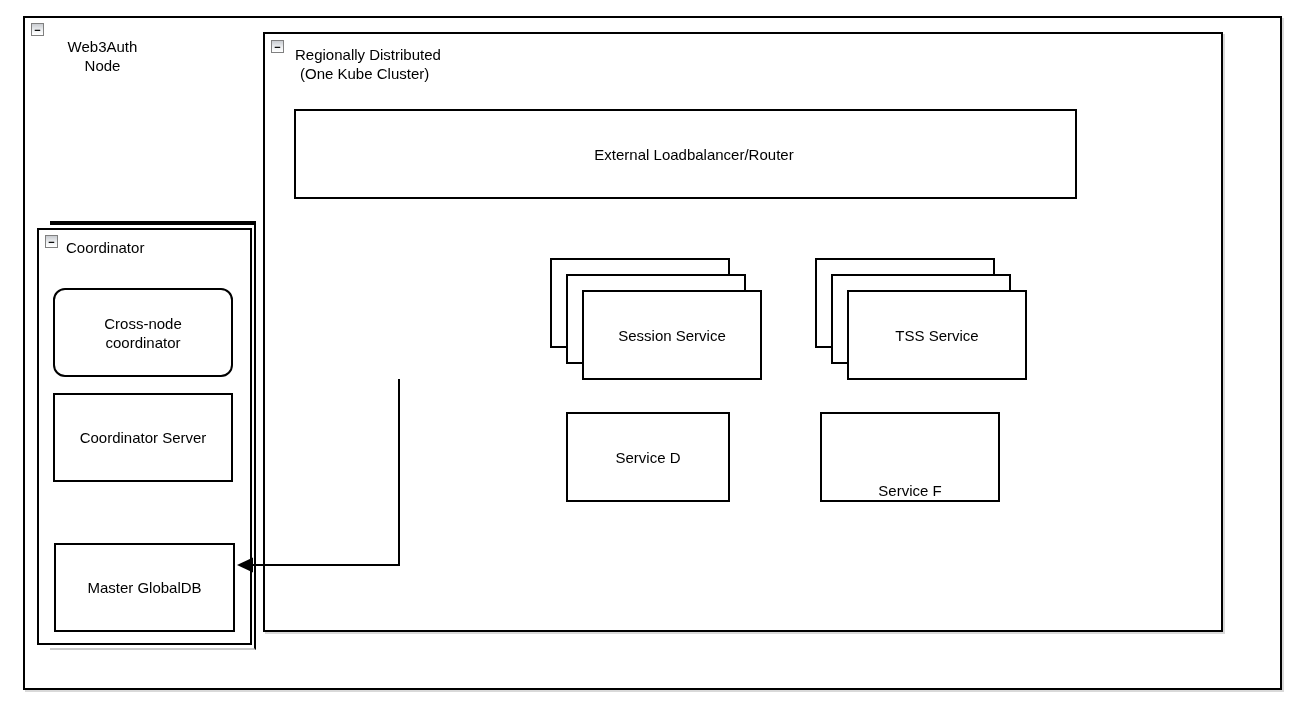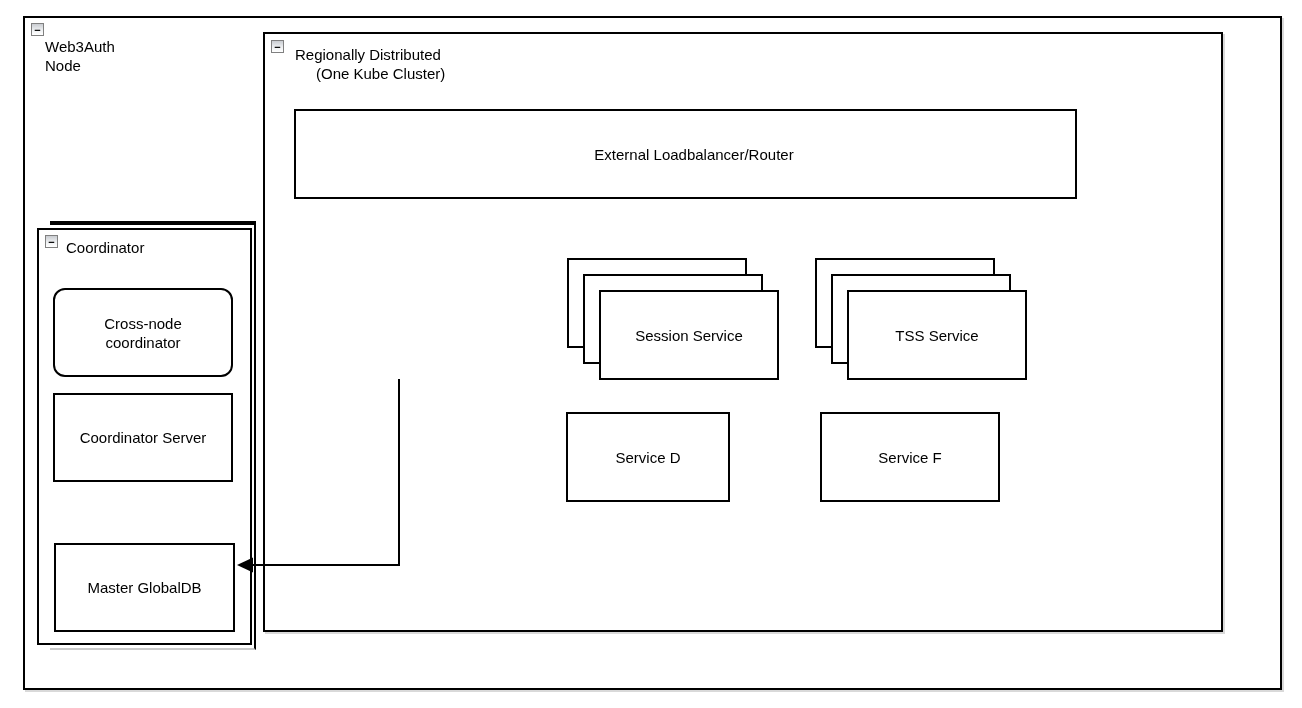--- a/index.html
+++ b/index.html
@@ -41,21 +41,21 @@
 </style>
 </head>
 <body>
 
 <div id="canvas">
 
   <div class="frame shadowed" style="left:23px;top:16px;width:1259px;height:674px;"></div>
 
   <div class="collapse" style="left:31px;top:23px;">−</div>
 
-  <div class="group-title" style="left:45px;top:37px;width:115px;text-align:left;">
+  <div class="group-title" style="left:45px;top:37px;width:115px;text-align:center;">
     <div>Web3Auth</div>
     <div>Node</div>
   </div>
 
   <div class="backplate"></div>
 
   <div class="frame" style="left:37px;top:228px;width:215px;height:417px;">
 
     <div class="collapse" style="left:6px;top:5px;">−</div>
 
@@ -74,49 +74,49 @@
       <span class="box-label">Master GlobalDB</span>
     </div>
   </div>
 
   <div class="frame shadowed" style="left:263px;top:32px;width:960px;height:600px;">
 
     <div class="collapse" style="left:6px;top:6px;">−</div>
 
     <div class="group-title" style="left:30px;top:11px;">
       <div>Regionally Distributed</div>
-      <div style="margin-left:21px;">(One Kube Cluster)</div>
+      <div style="margin-left:5px;">(One Kube Cluster)</div>
     </div>
 
     <div class="box" style="left:29px;top:75px;width:783px;height:90px;padding-left:17px;">
       <span class="box-label">External Loadbalancer/Router</span>
     </div>
 
 
-    <div class="stack" style="left:285px;top:224px;margin-left:17px;">
+    <div class="stack" style="left:285px;top:224px;">
       <div class="layer l0"></div>
       <div class="layer l1"></div>
       <div class="layer l2">
         <span class="box-label">Session Service</span>
       </div>
     </div>
 
     <div class="stack" style="left:525px;top:224px;margin-left:25px;">
       <div class="layer l0"></div>
       <div class="layer l1"></div>
       <div class="layer l2">
         <span class="box-label">TSS Service</span>
       </div>
     </div>
 
     <div class="box" style="left:301px;top:378px;width:164px;height:90px;">
       <span class="box-label">Service D</span>
     </div>
 
-    <div class="box" style="left:555px;top:378px;width:180px;height:90px;">
+    <div class="box" style="left:555px;top:378px;width:180px;height:90px;align-items:flex-end;">
       <span class="box-label">Service F</span>
     </div>
   </div>
 
   <svg class="edge-layer" width="1302" height="708" viewBox="0 0 1302 708">
     <path d="M399 379 L399 565 L252 565" fill="none" stroke="#000000" stroke-width="2"></path>
     <polygon points="237,565 253,557.5 253,572.5" fill="#000000"></polygon>
   </svg>
 
 </div>

